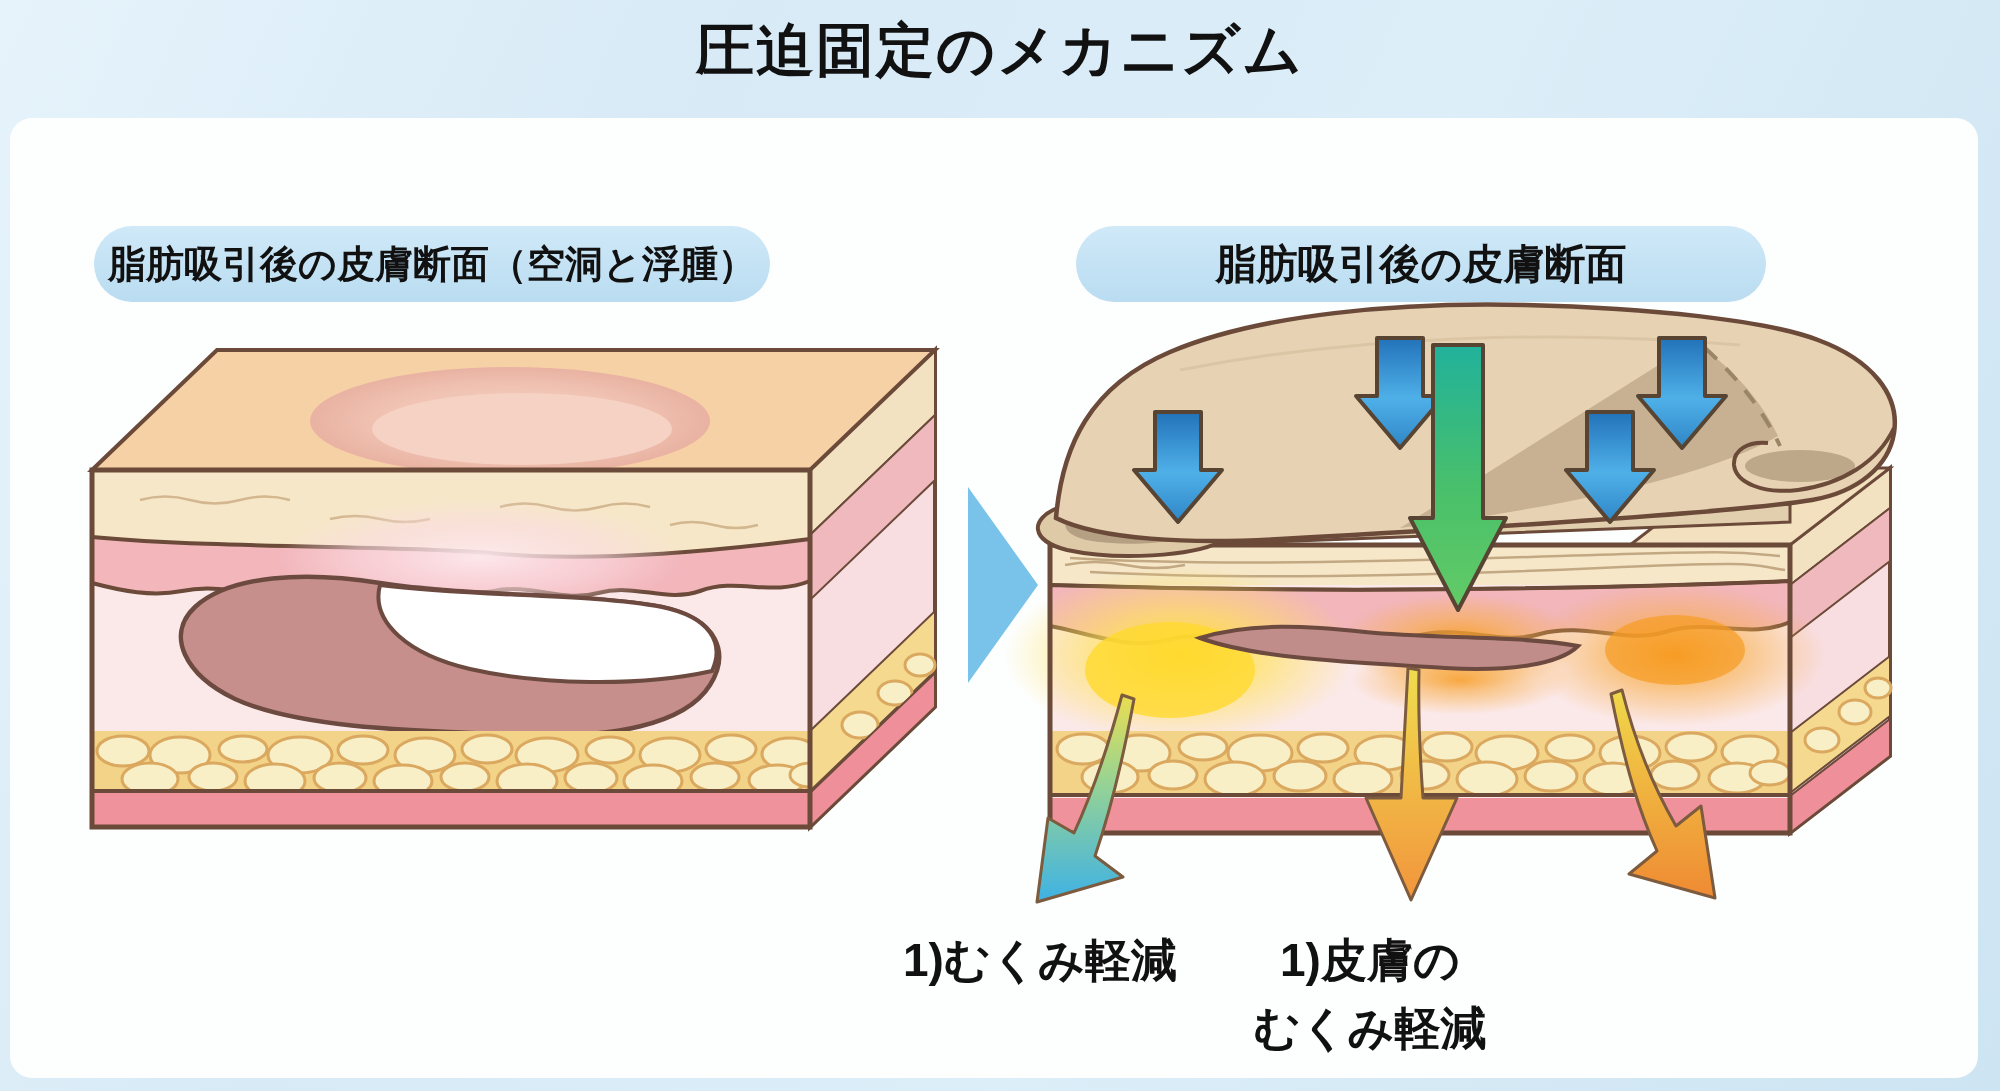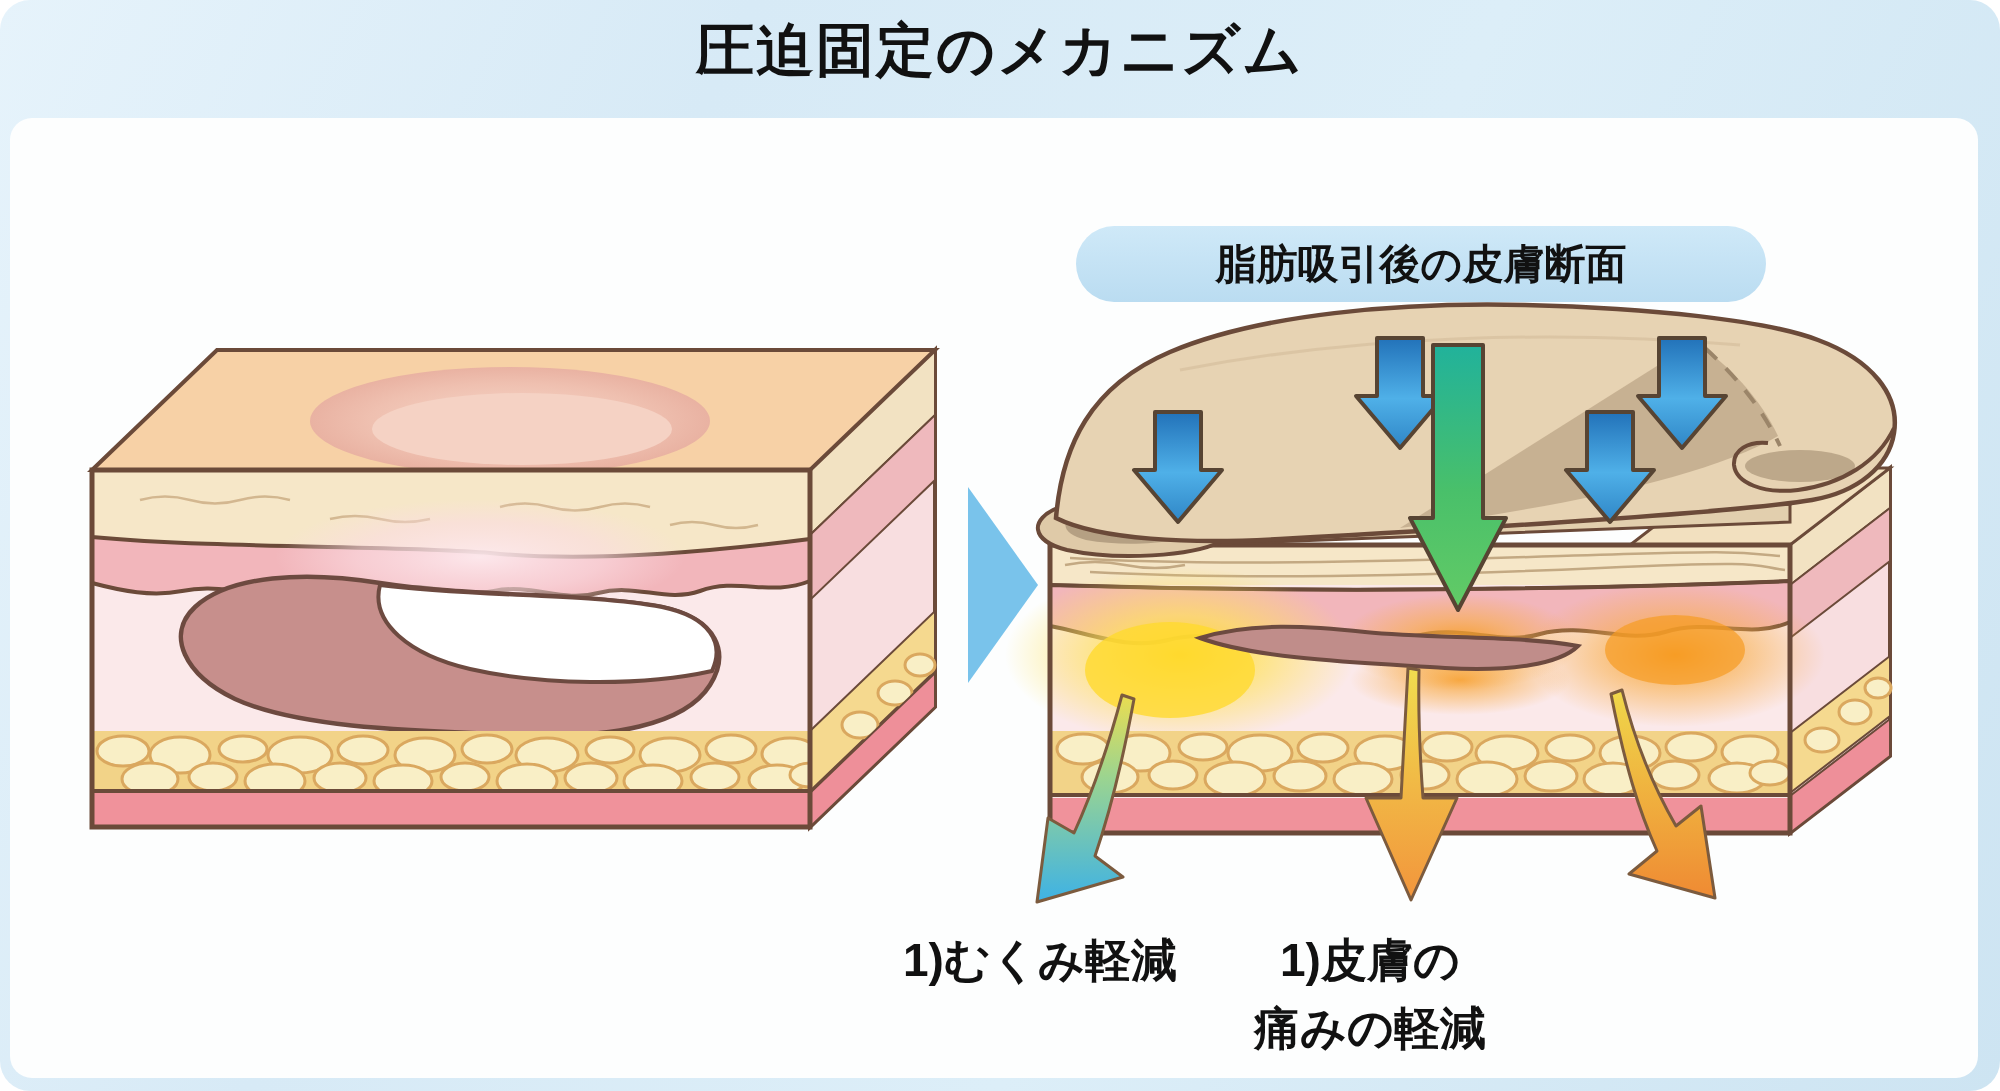--- a/index.html
+++ b/index.html
@@ -1,19 +1,19 @@
 <!DOCTYPE html>
 <html><head>
 <meta charset="utf-8">
 <style>
   html,body{margin:0;padding:0;overflow:hidden;}
   .stage{
     position:relative;width:2000px;height:1091px;
     background:linear-gradient(115deg,#e6f3fb 0%,#d7eaf6 30%,#dceef8 60%,#cde4f2 100%);
-    font-family:"Liberation Sans","DejaVu Sans",sans-serif;color:#111;border-radius:30px;
+    font-family:"Liberation Sans","DejaVu Sans",sans-serif;color:#111;
   }
   .page-title{
     position:absolute;left:0;top:12px;width:100%;text-align:center;
     font-size:58px;font-weight:bold;letter-spacing:2px;margin:0;color:#111;
   }
   .card{
     position:absolute;left:10px;top:118px;width:1968px;height:960px;
     background:#fdfefe;border-radius:22px;
   }
   .pill{
@@ -37,20 +37,23 @@
 </style>
 </head>
 <body>
 
 <div class="stage">
 
   <h1 class="page-title">圧迫固定のメカニズム</h1>
 
   <div class="card"></div>
 
+  <div class="pill pill-left">
+    <span>脂肪吸引後の皮膚断面（空洞と浮腫）</span>
+  </div>
   <div class="pill pill-right">
     <span>脂肪吸引後の皮膚断面</span>
   </div>
 
   <svg class="illu" style="left:70px;top:335px;" width="880" height="550" viewBox="0 0 880 550">
     <defs>
       <radialGradient id="gBump">
         <stop offset="0%" stop-color="#f7d8ca"></stop>
           <stop offset="70%" stop-color="#efc0b0"></stop>
           <stop offset="100%" stop-color="#e9b2a2"></stop>
@@ -287,17 +290,17 @@
     </g>
   </svg>
 
   <div class="effects">
     <div class="effect effect-1">
       <span>1)むくみ軽減</span>
       <span></span>
     </div>
     <div class="effect effect-2">
       <span>1)皮膚の</span>
-      <span>痛みの軽減</span>
+      <span>むくみ軽減</span>
     </div>
   </div>
 
 </div>
 
 </body></html>

